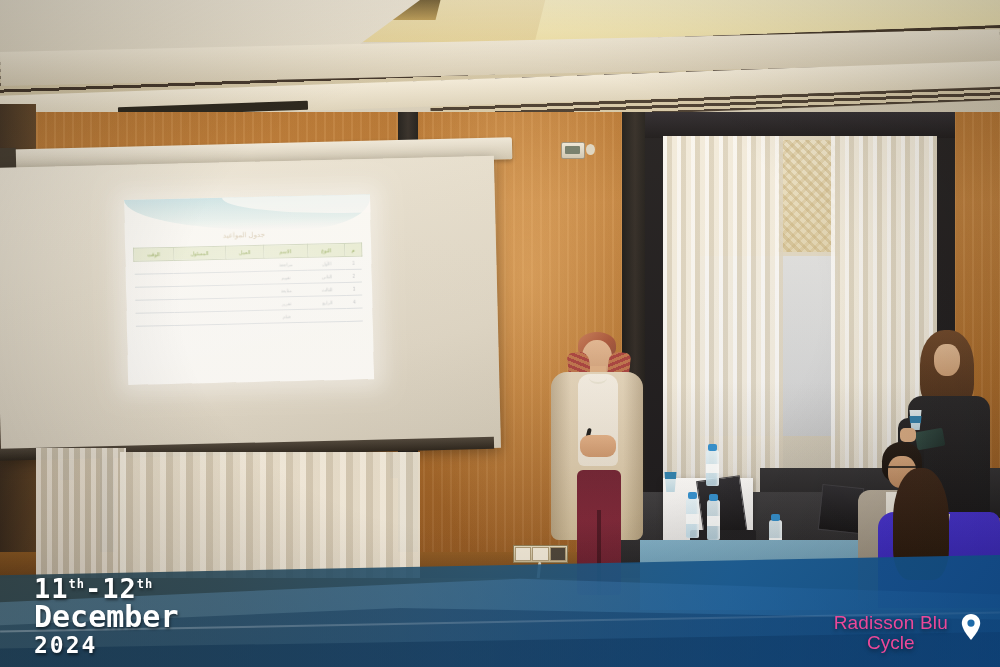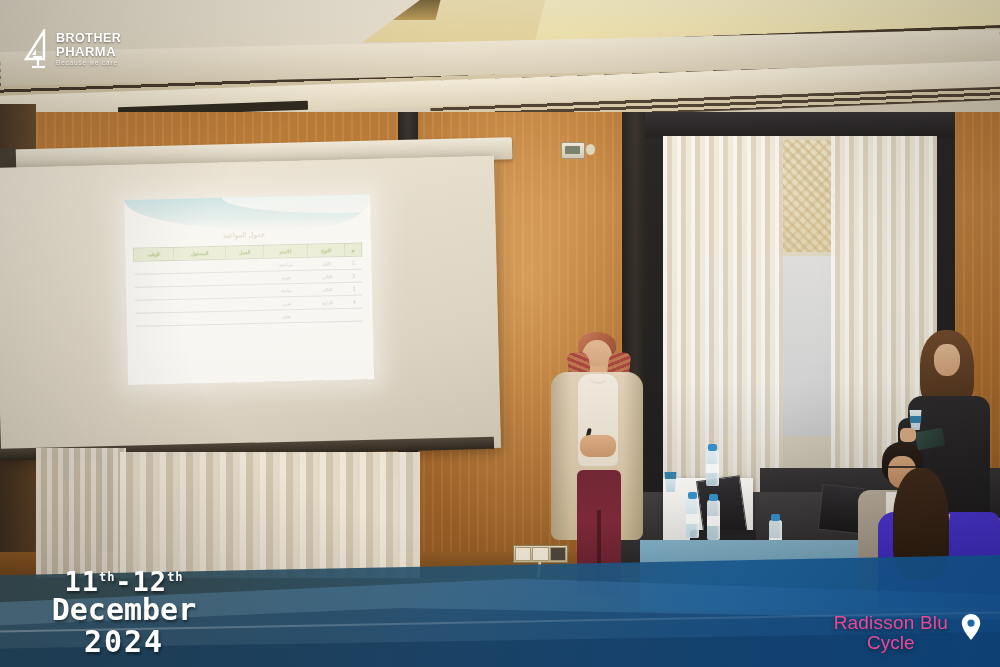--- a/index.html
+++ b/index.html
@@ -312,26 +312,26 @@
       rgba(14,66,120,.62) 100%);
     clip-path:polygon(0 42%,40% 18%,100% 34%,100% 100%,0 100%);}
   .band-d{bottom:0;height:46px;
     background:linear-gradient(90deg,rgba(18,48,72,.55),rgba(12,58,108,.48));
     clip-path:polygon(0 60%,100% 24%,100% 100%,0 100%);}
   .band-hair{position:absolute;bottom:44px;left:0;width:1000px;height:2px;
     background:linear-gradient(90deg,rgba(255,255,255,.25),rgba(255,255,255,.06));
     transform:rotate(-1.1deg);}
 
   .date-block{position:absolute;left:34px;bottom:10px;width:180px;
-    text-align:center;color:#fff;font-family:"DejaVu Sans Mono",monospace;
+    color:#fff;font-family:"DejaVu Sans Mono",monospace;
     font-weight:700;text-shadow:1px 2px 3px rgba(0,0,0,.5);}
   .date-l1{font-size:27px;letter-spacing:1px;line-height:1;}
   .date-l1 sup{font-size:12px;vertical-align:super;}
   .date-l2{font-size:30px;letter-spacing:0px;line-height:1.02;}
-  .date-l3{font-size:30px;letter-spacing:2px;line-height:1.05;}
+  .date-l3{font-size:23px;letter-spacing:2px;line-height:1.05;}
 
   .banner-title{position:absolute;left:286px;bottom:14px;color:#fff;
     font-family:"DejaVu Sans Mono",monospace;font-weight:700;font-size:32px;
     letter-spacing:0px;text-shadow:1px 2px 4px rgba(0,0,0,.5);white-space:nowrap;}
 
   .venue{position:absolute;right:18px;bottom:14px;display:flex;align-items:center;
     gap:12px;color:#ec4899;text-shadow:0 2px 4px rgba(0,0,0,.5);}
   .venue-text{text-align:center;line-height:1.05;}
   .venue-l1{font-size:19px;font-weight:400;letter-spacing:.2px;}
   .venue-l2{font-size:19px;font-weight:400;}
@@ -542,34 +542,20 @@
       <div class="b-lapel"></div>
       <div class="b-badge"></div>
       <div class="b-face"></div>
       <div class="b-hair"></div>
     </div>
 
     <div class="warm"></div>
     <div class="vignette"></div>
   </div>
 
-  <div class="logo">
-    <svg class="logo-mark" viewBox="0 0 30 40">
-      <path d="M22 2 L4 30 L22 30 Z" fill="none" stroke="#fff" stroke-width="2.4"></path>
-      <path d="M14 20 L10 26 L14 26 Z" fill="#fff"></path>
-      <rect x="11" y="27" width="9" height="2.2" fill="#fff"></rect>
-      <path d="M16 30 L16 38" stroke="#fff" stroke-width="2.2"></path>
-      <path d="M10 38 L23 38" stroke="#fff" stroke-width="2.2"></path>
-    </svg>
-    <div class="logo-text">
-      <span class="logo-l1">BROTHER</span>
-      <span class="logo-l2">PHARMA</span>
-      <span class="logo-tag">Because we care</span>
-    </div>
-  </div>
 
   <div class="banner">
     <div class="band band-a"></div>
     <div class="band band-b"></div>
     <div class="band band-c"></div>
     <div class="band band-d"></div>
     <div class="band-hair"></div>
 
     <div class="date-block">
       <div class="date-l1">

